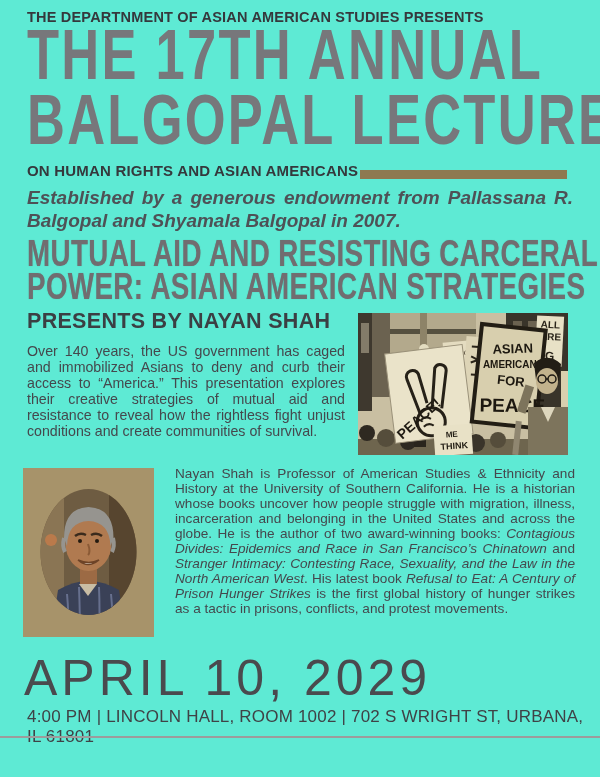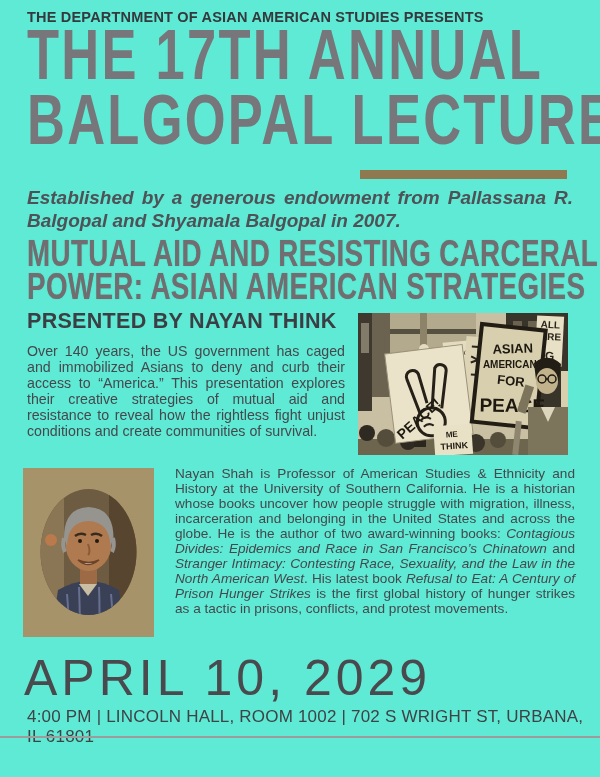--- a/index.html
+++ b/index.html
@@ -49,28 +49,29 @@
 </head>
 <body>
 
 <div class="poster">
 
   <div class="kicker">THE DEPARTNMENT OF ASIAN AMERICAN STUDIES PRESENTS</div>
 
   <div class="title-line l1">THE 17TH ANNUAL</div>
   <div class="title-line l2">BALGOPAL LECTURE</div>
 
+  <div class="series-subtitle">ON HUMAN RIGHTS AND ASIAN AMERICANS</div>
   <div class="accent-bar"></div>
 
   <div class="endowment">Established by a generous endowment from Pallassana R. Balgopal and Shyamala Balgopal in 2007.</div>
 
   <div class="lecture-line l1">MUTUAL AID AND RESISTING CARCERAL</div>
   <div class="lecture-line l2">POWER: ASIAN AMERICAN STRATEGIES</div>
 
-  <div class="presenter">PRSENTED BY NAYAN THINK</div>
+  <div class="presenter">PRESENTS BY NAYAN SHAH</div>
 
   <div class="abstract">Over 140 years, the US government has caged and immobilized Asians to deny and curb their access to “America.” This presentation explores their creative strategies of mutual aid and resistance to reveal how the rightless fight unjust conditions and create communities of survival.</div>
 
   <div class="protest-photo">
     <svg viewBox="0 0 210 142" preserveAspectRatio="none">
       <rect x="0" y="0" width="210" height="142" fill="#c9bfa2"></rect>
 
       <rect x="0" y="0" width="14" height="98" fill="#3e382e"></rect>
       <rect x="3" y="10" width="8" height="30" fill="#d8cfb2" opacity="0.45"></rect>
       <rect x="14" y="0" width="18" height="84" fill="#6b6250"></rect>

